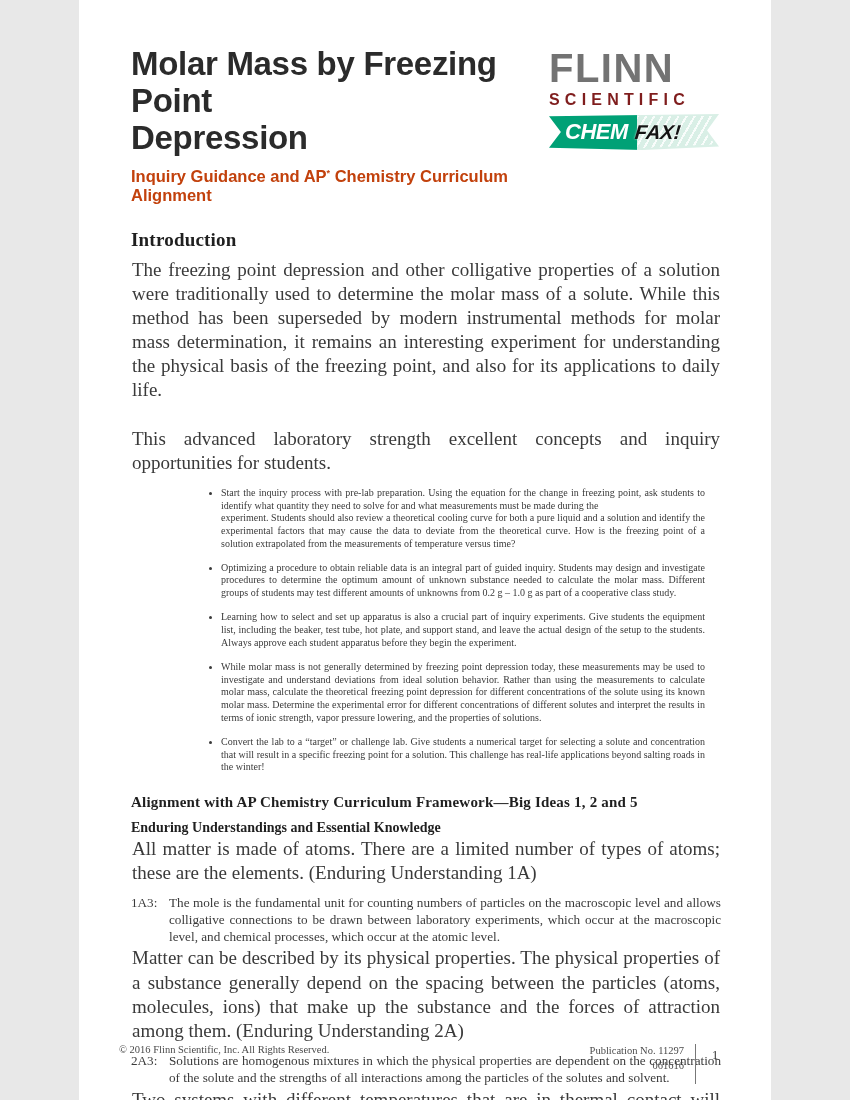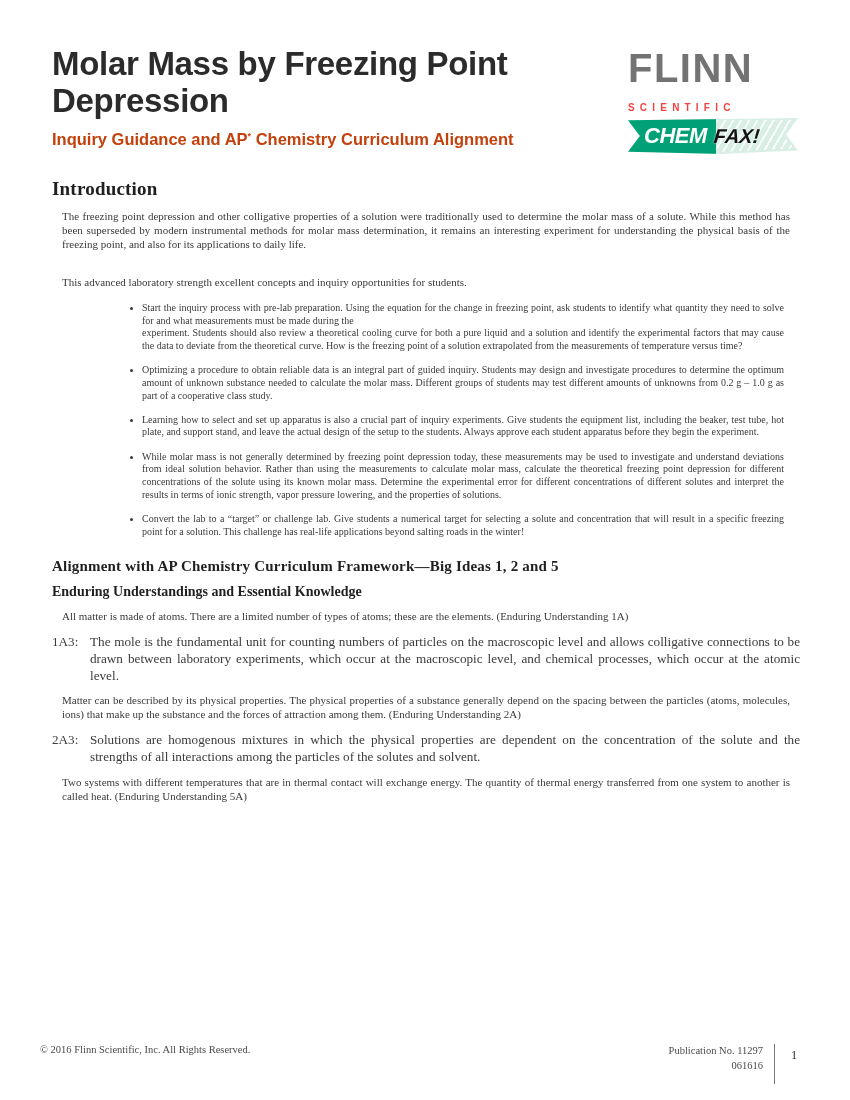--- a/index.html
+++ b/index.html
@@ -1,17 +1,17 @@
 <!DOCTYPE html>
 <html><head>
 <meta charset="utf-8">
 <style>
   html,body { margin:0; padding:0; background:#e8e8e8; }
   .page {
-    position:relative; width:850px; height:1100px; margin:0 auto;
+    position:relative; width:692px; height:1100px; margin:0 auto;
     background:#ffffff; box-sizing:border-box;
     padding:46px 50px 0 52px;
     font-family:"Liberation Serif", serif; color:#3a3a3a;
     overflow:hidden;
   }
 
   
   .hdr { display:flex; justify-content:space-between; align-items:flex-start; }
   .title-block { max-width:575px; }
   h1.doc-title {
@@ -26,21 +26,21 @@
   .subtitle sup { font-size:9px; vertical-align:6px; }
 
   
   .logo { width:172px; text-align:left; flex-shrink:0; margin-top:2px; }
   .logo-flinn {
     font-family:"Liberation Sans", sans-serif; font-weight:800;
     font-size:40px; line-height:1; letter-spacing:1.5px; color:#737373;
   }
   .logo-scientific {
     font-family:"Liberation Sans", sans-serif; font-weight:700;
-    font-size:10px; letter-spacing:5.2px; color:#ef4444; margin-top:14px;
+    font-size:16px; letter-spacing:5.2px; color:#7f1d1d; margin-top:3px;
   }
   .chemfax { position:relative; width:170px; height:36px; margin-top:5px; }
   .chemfax .ribbon {
     position:absolute; inset:0;
     background:linear-gradient(90deg, #00a176 0 52%, #d9efe6 52% 100%);
     clip-path:polygon(0 6%, 100% 0, 93% 46%, 100% 90%, 55% 100%, 0 94%, 7% 50%);
   }
   .chemfax .stripes {
     position:absolute; top:2px; bottom:2px; left:52%; right:4px;
     background:repeating-linear-gradient(120deg, rgba(255,255,255,.85) 0 2px, rgba(255,255,255,0) 2px 7px);
@@ -62,21 +62,21 @@
   h2.sec-h {
     font-family:"Liberation Serif", serif; font-weight:700;
     font-size:19px; color:#1f1f1f; margin:8px 0 7px 0; letter-spacing:0.2px;
   }
   h2.sec-h.align { font-size:15px; }
   h3.sub-h {
     font-family:"Liberation Serif", serif; font-weight:700;
     font-size:14px; color:#1f1f1f; margin:9px 0 0 0;
   }
   p.body-p {
-    margin:10px; font-size:11px; line-height:1.27; text-align:justify;
+    margin:1px; font-size:19px; line-height:1.27; text-align:justify;
   }
   .sec { margin-top:24px; }
   .sec-alignment { margin-top:20px; }
   .mt { margin-top:10px; }
 
   ul.bullets { margin:12px 0 0 0; padding:0 16px 0 90px; }
   ul.bullets li {
     margin-bottom:11.5px; font-size:10px; line-height:1.27;
     text-align:justify; white-space:pre-line;
   }

